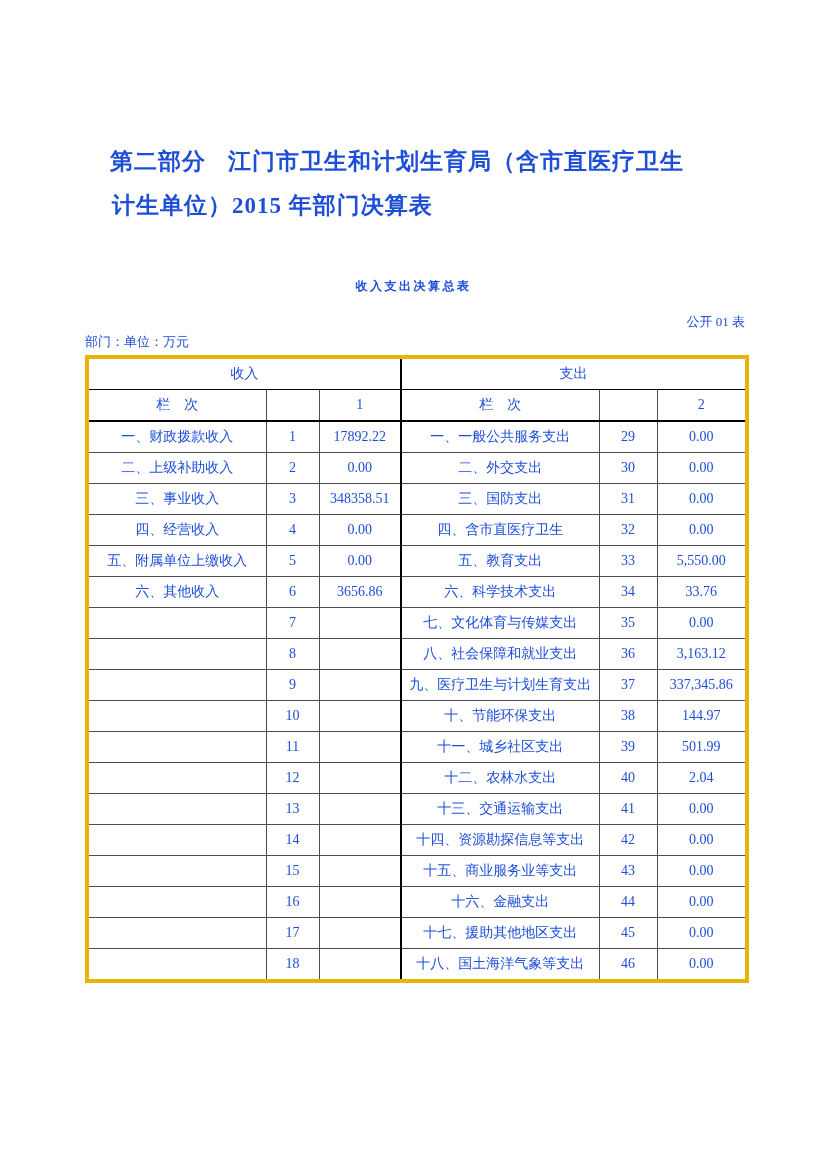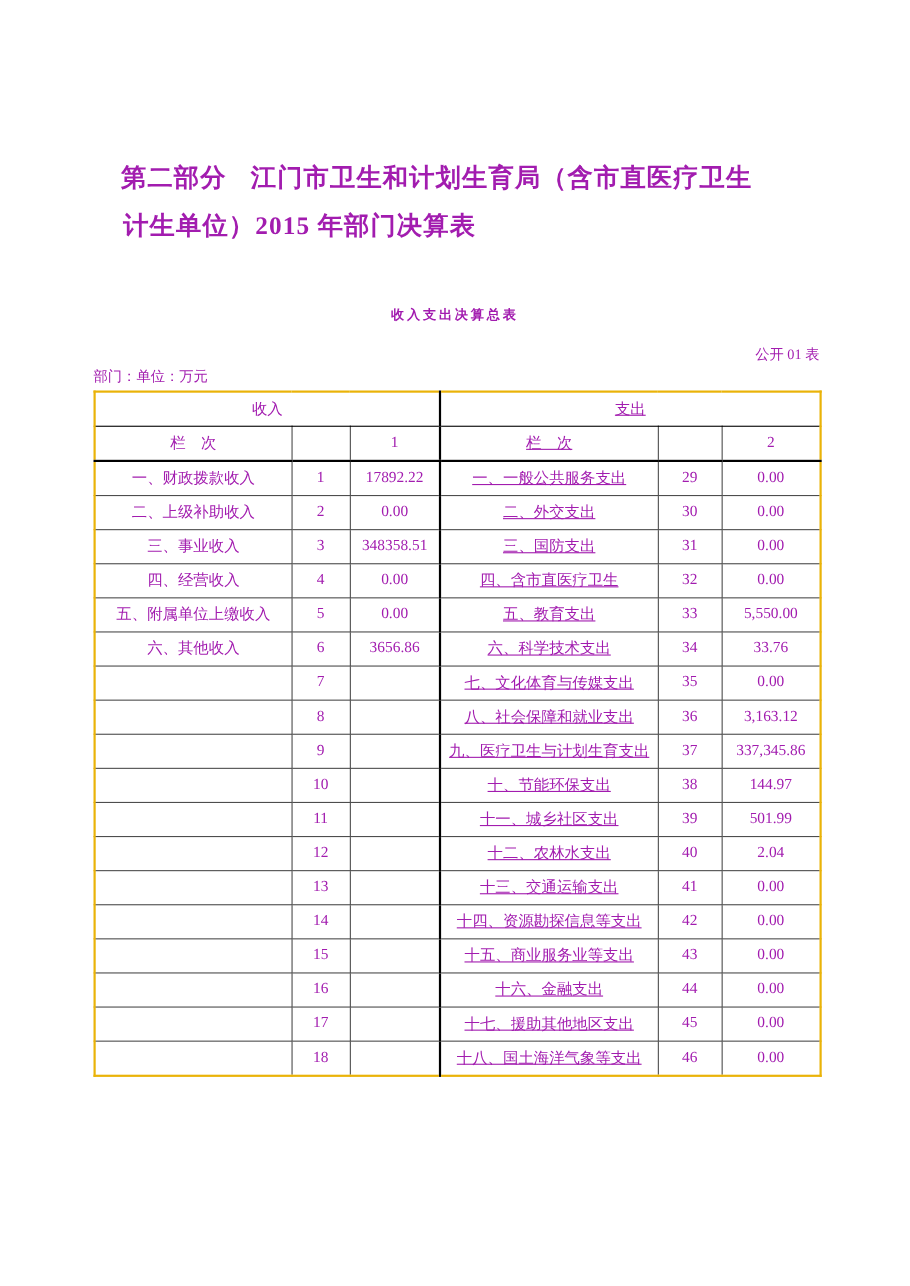--- a/index.html
+++ b/index.html
@@ -1,21 +1,21 @@
 <!DOCTYPE html>
 <html><head>
 <meta charset="utf-8">
 <style>
   html, body { margin: 0; padding: 0; background: #ffffff; }
   .page {
     position: relative;
     width: 827px;
     height: 1169px;
     background: #ffffff;
-    color: #a21caf;
+    color: #1d4ed8;
     font-family: "Liberation Serif", "DejaVu Serif", serif;
     overflow: hidden;
   }
   
   .doc-title {
     padding-top: 140px;
     font-size: 23px;
     font-weight: bold;
     line-height: 44px;
     letter-spacing: 1px;
@@ -47,34 +47,34 @@
     display: flex;
     font-size: 13px;
     line-height: 16px;
   }
   
   table.budget {
     margin: 5px 0 0 85px;
     width: 660px;
     border-collapse: collapse;
     table-layout: fixed;
-    border: 2px solid #eab308;
+    border: 4px solid #eab308;
   }
   table.budget th, table.budget td {
     border: 1px solid #4d4d4d;
     font-size: 14px;
     font-weight: normal;
     text-align: center;
     vertical-align: middle;
     height: 30px;
     padding: 0 2px;
     overflow: hidden;
     white-space: nowrap;
   }
-  table.budget .sec-div { border-left: 2px solid #000; text-decoration: underline; }
+  table.budget .sec-div { border-left: 2px solid #000; }
   table.budget tr.r-sec th { border-bottom: 1px solid #000; }
   table.budget tr.r-lanci td { border-bottom: 2px solid #000; }
   .col-item1   { width: 179px; }
   .col-line1   { width: 53px; }
   .col-amount1 { width: 82px; }
   .col-item2   { width: 198px; }
   .col-line2   { width: 58px; }
   .col-amount2 { width: 90px; }
 </style>
 </head>

